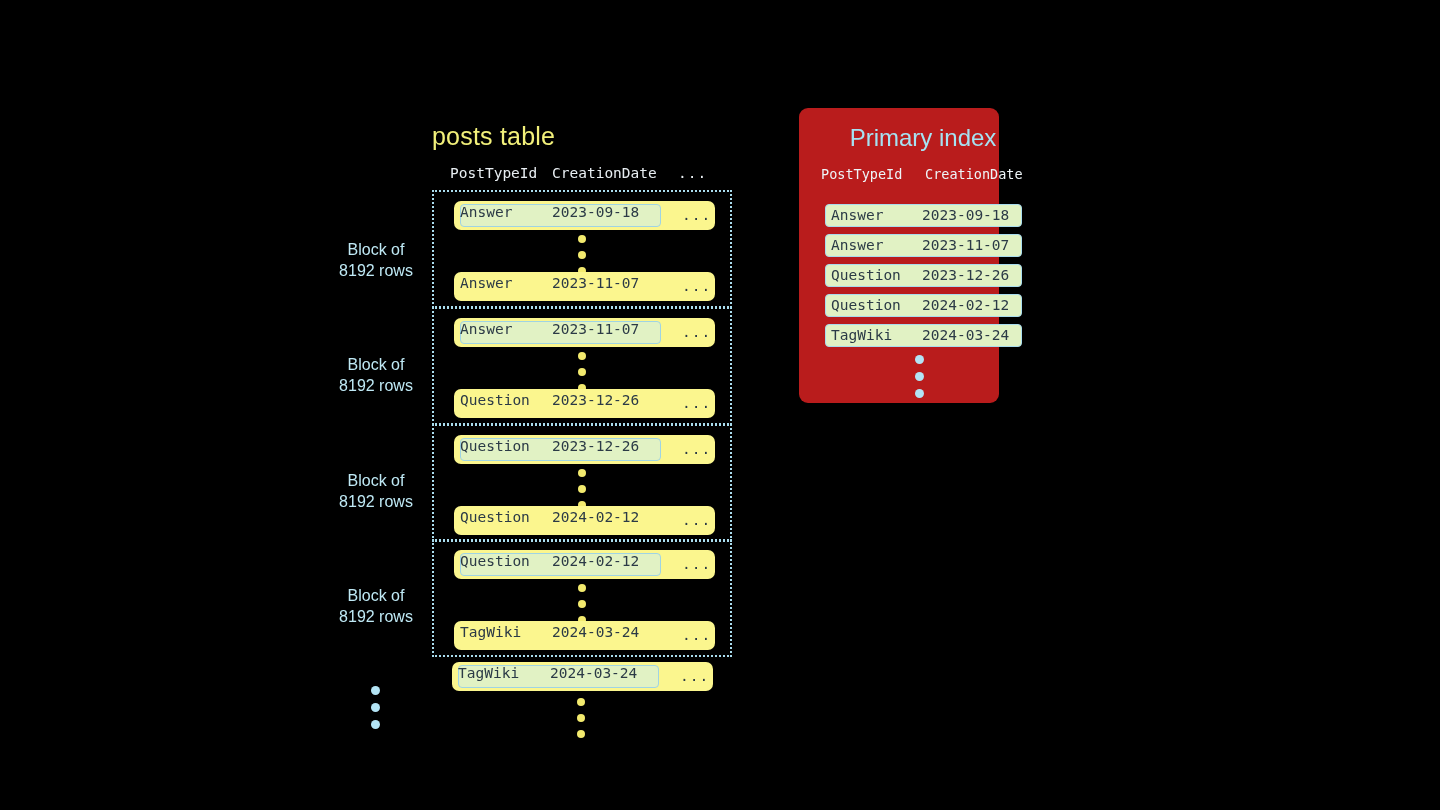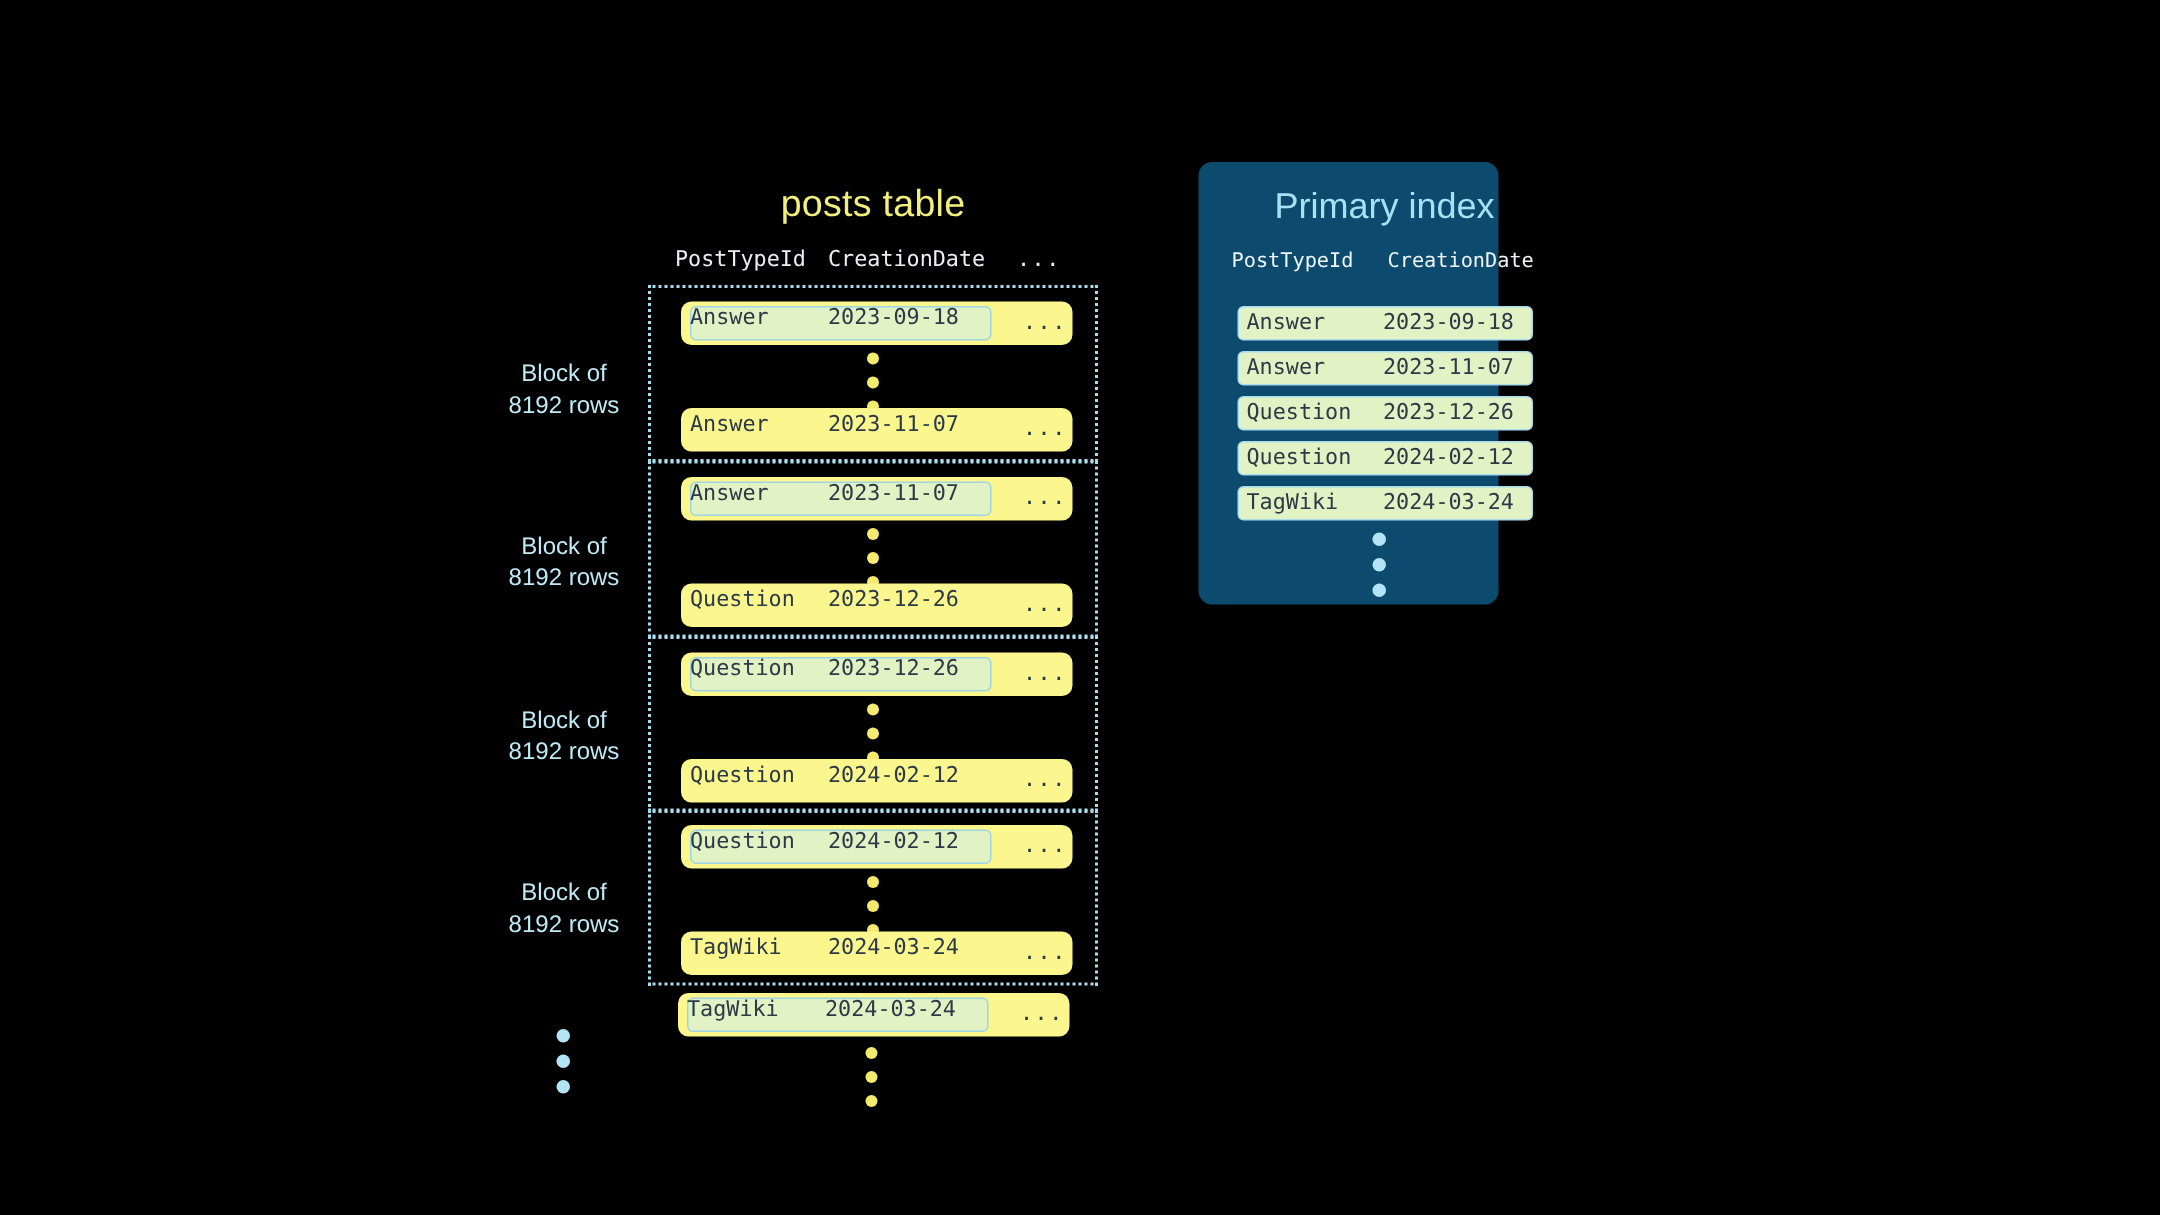--- a/index.html
+++ b/index.html
@@ -22,21 +22,20 @@
     width: 1440px;
     height: 810px;
   }
 
   
   .posts-title {
     position: absolute;
     left: 432px;
     top: 122px;
     width: 300px;
-    text-align: center;
     font-family: "Liberation Sans", sans-serif;
     font-size: 25px;
     font-weight: 400;
     color: #f2f07a;
     letter-spacing: .2px;
   }
 
   .posts-header {
     position: absolute;
     left: 432px;
@@ -173,21 +172,21 @@
     background: #b3e4f5;
   }
 
   
   .index-panel {
     position: absolute;
     left: 799px;
     top: 108px;
     width: 200px;
     height: 295px;
-    background: #0c4a6e;
+    background: #b91c1c;
     border-radius: 9px;
   }
   .index-title {
     position: absolute;
     left: 0;
     top: 16px;
     width: 248px;
     text-align: center;
     font-family: "Liberation Sans", sans-serif;
     font-size: 24px;

